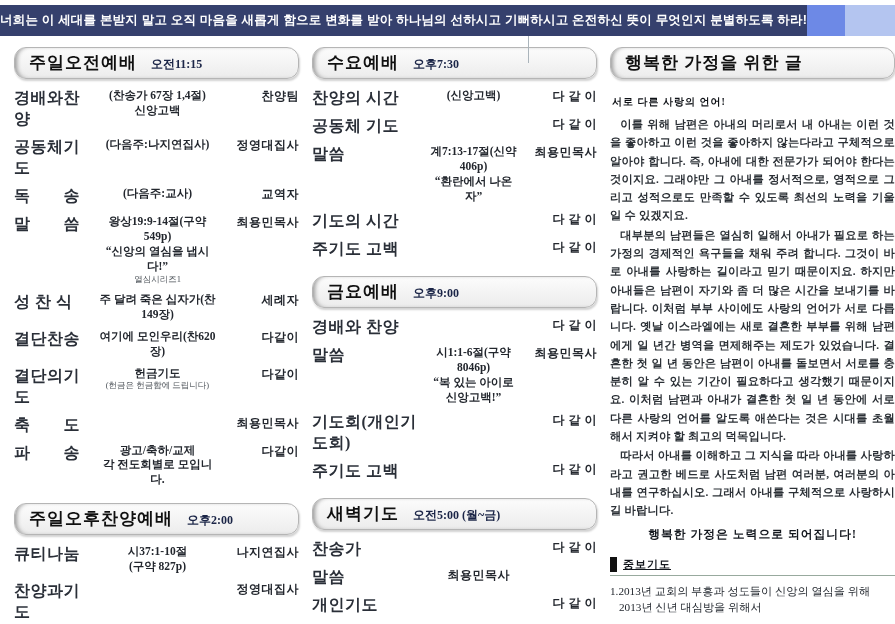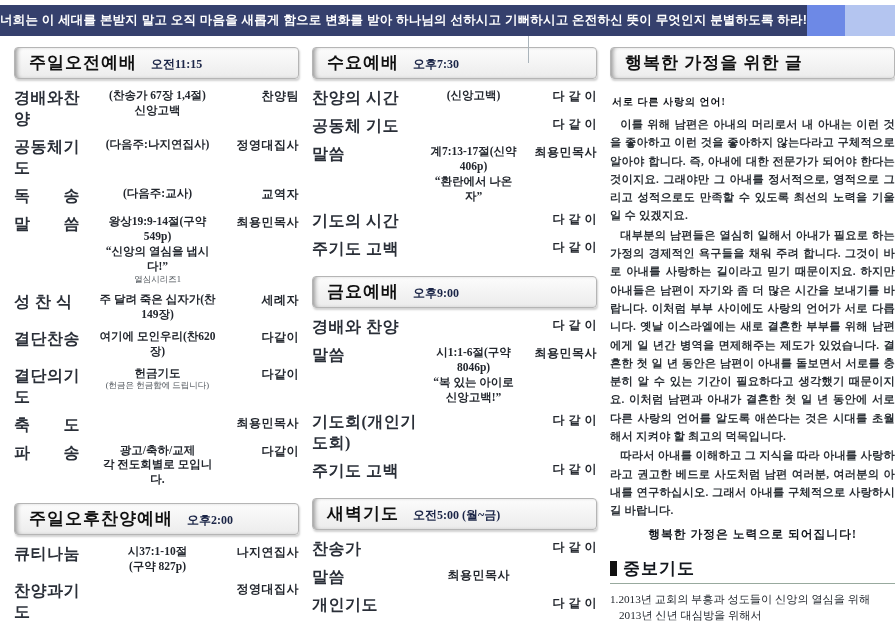--- a/index.html
+++ b/index.html
@@ -22,42 +22,42 @@
   }
   .banner-step{height:100%;}
   .divider-stub{position:absolute;left:528px;top:36px;width:1px;height:27px;background:#aab4bb;}
   
   .cols{display:flex;gap:13px;padding:11px 3px 0 14px;}
   .col{width:285px;flex:0 0 285px;}
   
   .svc{margin-bottom:16px;}
   .svc-head{
     background:linear-gradient(#fcfcfc,#ececec);
-    border:1px solid #b5b5b5;border-radius:4px;
+    border:1px solid #b5b5b5;border-radius:12px;
     box-shadow:inset 4px 0 4px -2px #9a9a9a, 1px 2px 2px rgba(0,0,0,.18);
     padding:3px 10px 4px 14px;display:flex;align-items:baseline;gap:14px;
     margin-bottom:9px;
   }
   .svc-title{font-size:17px;font-weight:bold;color:#101010;letter-spacing:1px;}
   .svc-time{font-size:12px;font-weight:bold;color:#1b2547;text-align:right;}
   
   .svc-row{display:flex;align-items:flex-start;margin-bottom:7px;min-height:13px;}
   .lab{flex:0 0 82px;font-size:16px;font-weight:bold;letter-spacing:0.5px;color:#2a2f38;}
   .col-mid .lab{flex:0 0 118px;}
   .mid{flex:1;text-align:center;font-size:11.5px;font-weight:bold;color:#23272e;line-height:1.3;}
   .mid .small-line{font-size:8.5px;font-weight:normal;color:#4c5258;}
   .who{flex:0 0 80px;text-align:right;font-size:12px;font-weight:bold;color:#23272e;letter-spacing:0.5px;white-space:nowrap;}
   
   .blk{margin-bottom:14px;}
   .blk-head{
     display:flex;align-items:center;gap:6px;
     border-bottom:1.5px solid #98aa9e;padding-bottom:3px;margin-bottom:7px;
   }
   .blk-marker{display:inline-block;width:7px;height:15px;background:#111;}
-  .blk-title{font-size:17px;font-weight:bold;color:#12161c;letter-spacing:1px;}
+  .blk-title{font-size:11px;font-weight:bold;color:#12161c;letter-spacing:1px;text-decoration:underline;}
   
   .edu-row{display:flex;margin-bottom:6px;font-size:12px;font-weight:bold;color:#22362f;}
   .edu-name{flex:0 0 150px;border-right:1px solid #aebcb2;letter-spacing:0.3px;}
   .edu-right{flex:1;display:flex;justify-content:space-between;padding:0 8px 0 12px;}
   
   .art-sub{font-size:10px;font-weight:bold;color:#0e1116;margin:2px 0 6px 2px;letter-spacing:1px;}
   .art-p{
     font-size:11.3px;line-height:1.62;text-align:justify;color:#2b3036;
     text-indent:0.9em;margin:0 0 1px 0;font-weight:bold;letter-spacing:0.2px;
   }

